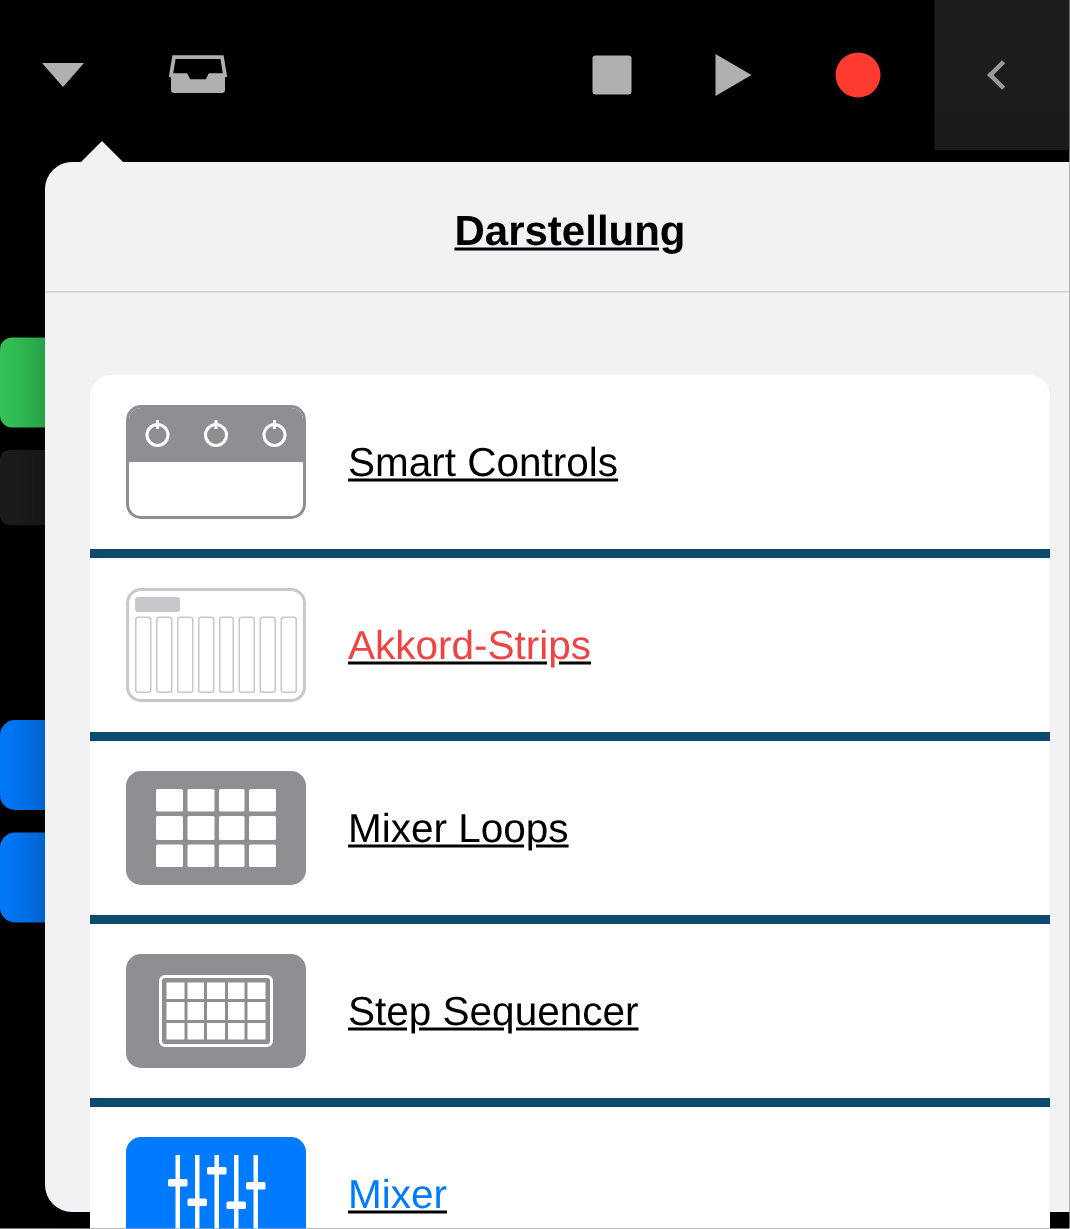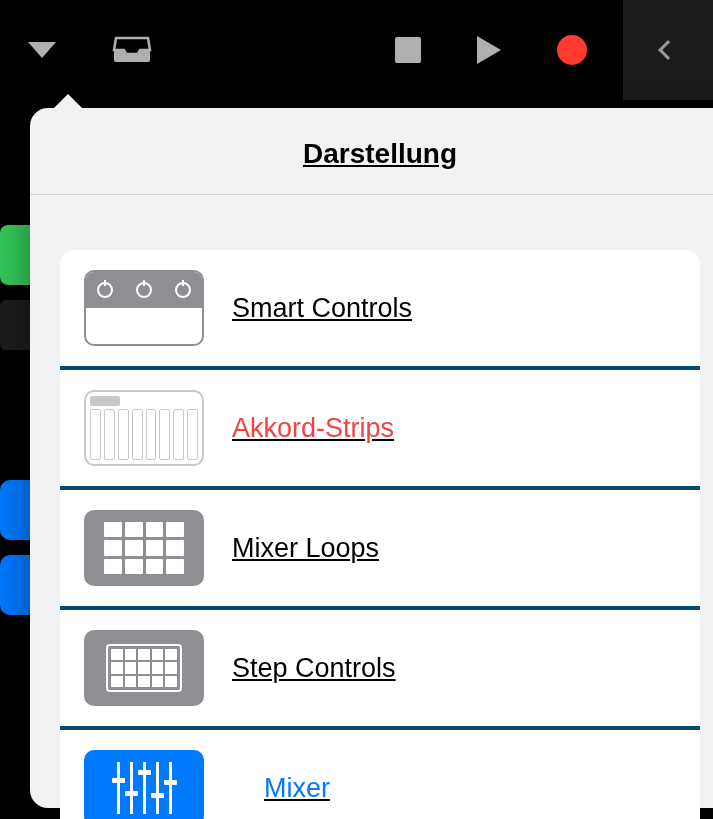--- a/index.html
+++ b/index.html
@@ -122,21 +122,21 @@
       background: #fff;
       border-radius: 14px;
       margin: 55px 30px 0;
       overflow: hidden;
     }
     
     .menu-item {
       display: flex;
       align-items: center;
       padding: 20px 24px;
-      border-bottom: 4px solid #0c4a6e;
+      border-bottom: 6px solid #0c4a6e;
       cursor: pointer;
     }
     .menu-item:last-child { border-bottom: none; }
     
     .item-icon {
       width: 120px;
       height: 76px;
       border-radius: 10px;
       margin-right: 28px;
       display: flex;
@@ -144,21 +144,21 @@
       justify-content: center;
       flex-shrink: 0;
     }
     
     .item-label {
       font-size: 27px;
       font-weight: 400;
       color: #000;
     }
     .item-label.disabled { color: #ef4444; }
-    .item-label.active { color: #007aff; margin-left: 32px; }
+    .item-label.active { color: #007aff; }
     
     
     .smart-controls-icon {
       border: 2px solid #8e8e93;
       border-radius: 10px;
       background: #fff;
       flex-direction: column;
       overflow: hidden;
     }
     .sc-top {
@@ -339,21 +339,21 @@
               <div class="ss-cell"></div>
               <div class="ss-cell"></div>
             <div class="ss-cell"></div>
               <div class="ss-cell"></div>
               <div class="ss-cell"></div>
               <div class="ss-cell"></div>
               <div class="ss-cell"></div>
           </div>
         </div>
       </div>
-      <span class="item-label">Step Controls</span>
+      <span class="item-label">Step Sequencer</span>
     </div>
 
     <div class="menu-item">
       <div class="item-icon mixer-icon">
         <div class="mx-sliders">
           <div class="mx-slider">
               <div class="mx-handle" style="top:30%"></div>
             </div>
           <div class="mx-slider">
               <div class="mx-handle" style="top:55%"></div>

